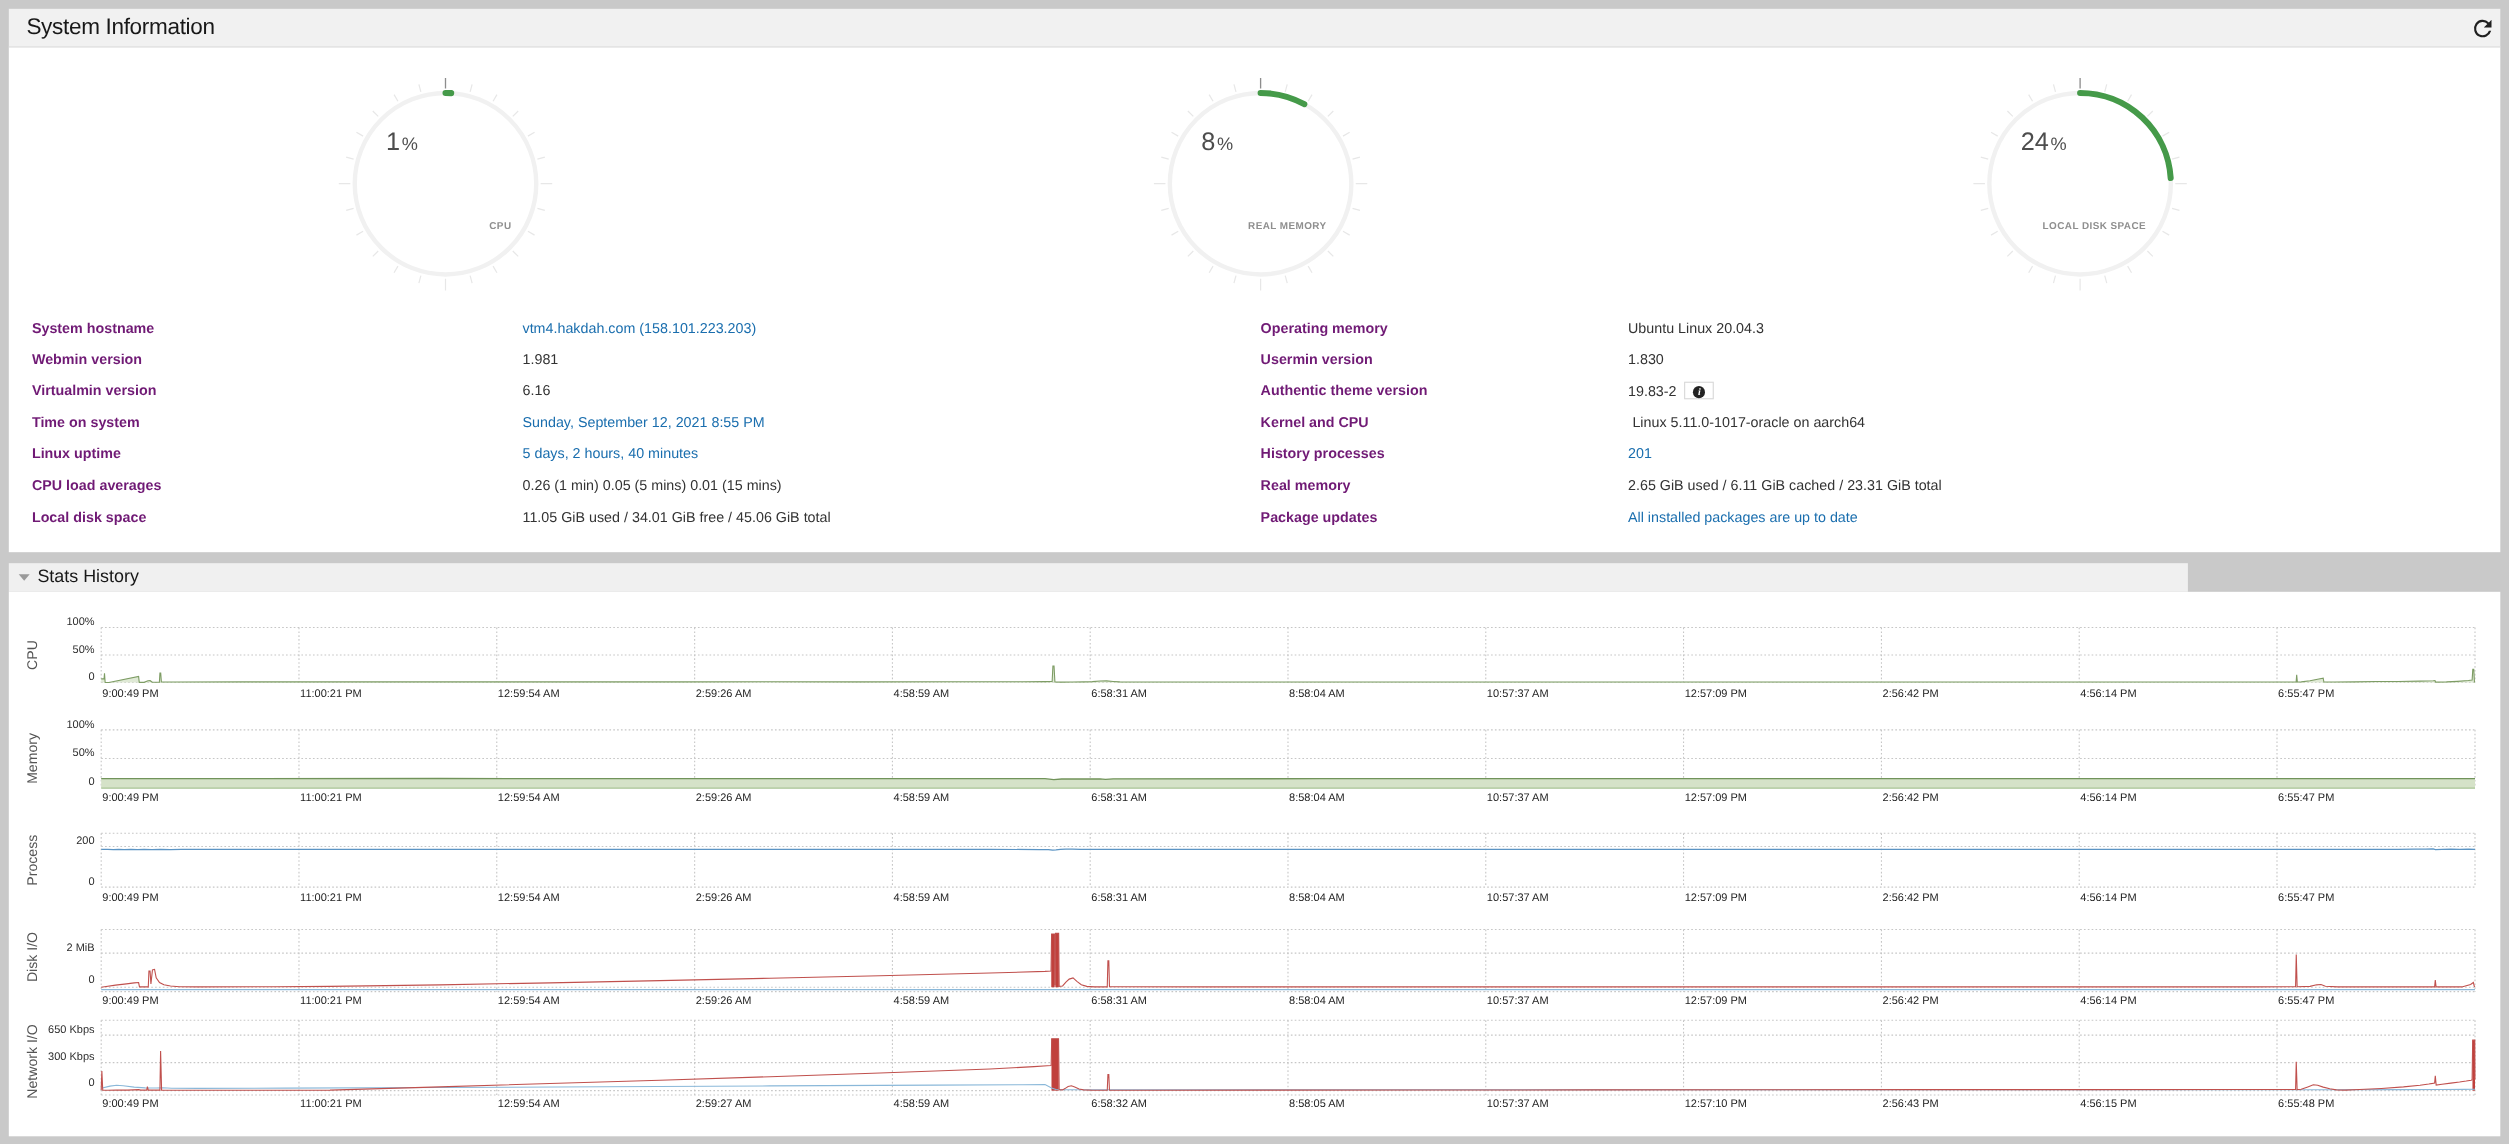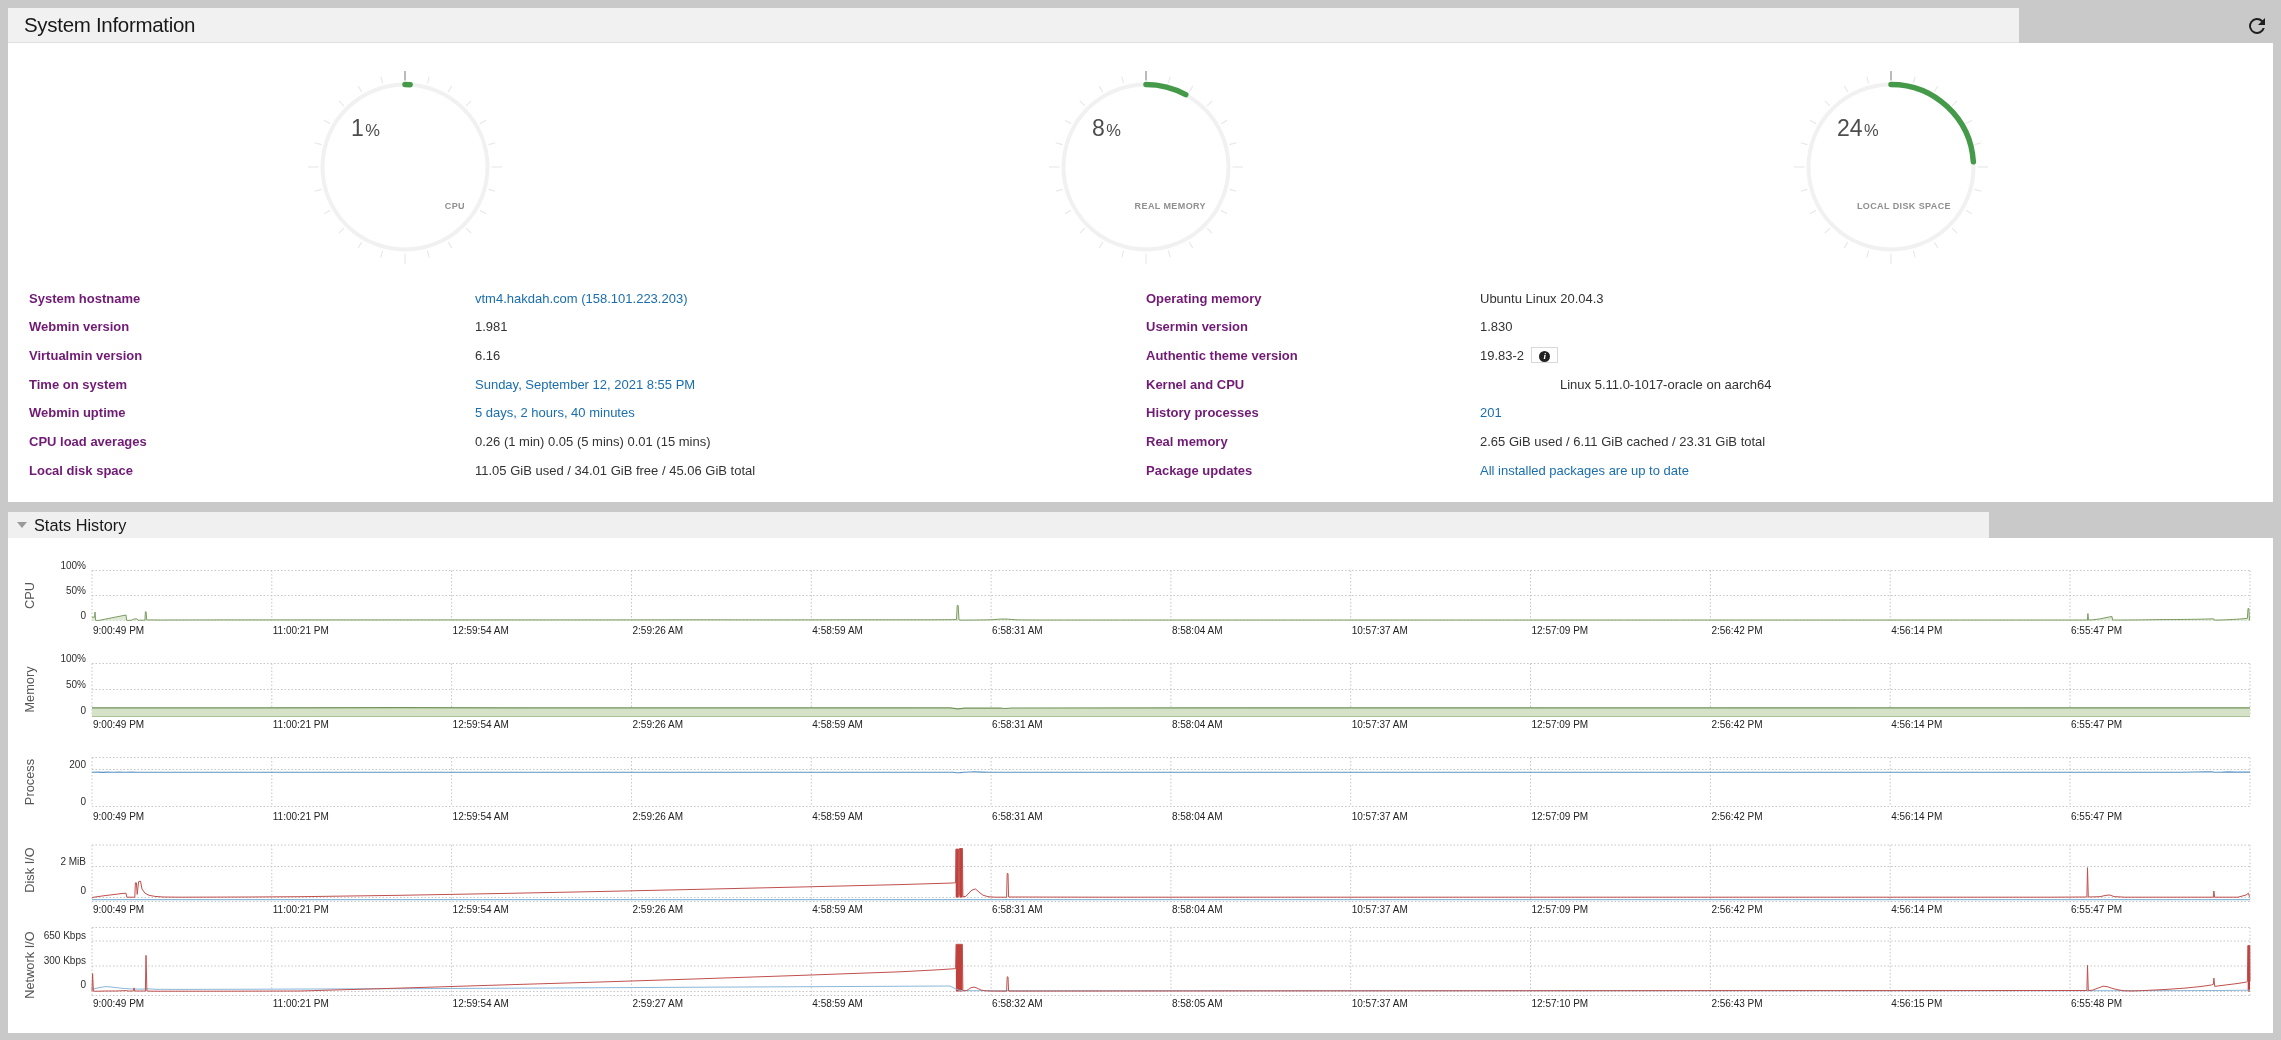--- a/index.html
+++ b/index.html
@@ -1,17 +1,17 @@
 <!DOCTYPE html>
 <html><head><meta charset="utf-8">
 <style>
 html,body{margin:0;padding:0;width:2281px;height:1040px;background:#c9c9c9;
 font-family:"Liberation Sans",sans-serif;-webkit-font-smoothing:antialiased;overflow:hidden}
 .panel{position:absolute;background:#fff}
-.hdr{position:absolute;left:8px;top:8px;width:2011px;height:35px;background:#f1f1f1;border-bottom:1px solid #e0e0e0;box-sizing:border-box}
+.hdr{position:absolute;left:8px;top:8px;width:2265px;height:35px;background:#f1f1f1;border-bottom:1px solid #e0e0e0;box-sizing:border-box}
 .hdr .t{position:absolute;left:16px;top:50%;transform:translateY(-50%);font-size:20.5px;letter-spacing:-0.3px;color:#181818}
 .sbar{position:absolute;left:8px;top:512px;width:1981px;height:26px;background:#f0f0f0}
 .sbar .t{position:absolute;left:26px;top:50%;transform:translateY(-50%);font-size:16.3px;color:#181818}
 .caret{position:absolute;left:9px;top:10px;width:0;height:0;border-left:5.5px solid transparent;border-right:5.5px solid transparent;border-top:6px solid #9a9a9a}
 .lab{position:absolute;font-size:13px;font-weight:bold;color:#701a75;transform:translateY(-50%);white-space:nowrap}
 .val{position:absolute;font-size:13px;color:#333;transform:translateY(-50%);white-space:nowrap}
 .val a{color:#1a6eae;text-decoration:none}
 .ibtn{display:inline-block;width:25px;height:14px;border:1px solid #d8d8d8;background:#fff;text-align:center;vertical-align:1px;line-height:13px}
 .icir{display:inline-block;width:11px;height:11px;border-radius:50%;background:#222;color:#fff;font-size:9px;font-weight:bold;line-height:11px;font-family:"Liberation Serif",serif;font-style:italic}
 </style></head>
@@ -115,34 +115,34 @@
     <text x="175" y="156.5" text-anchor="end" font-size="9" font-weight="bold" fill="#8f8f8f" letter-spacing="0.4">LOCAL DISK SPACE</text>
   </svg>
 <div class="lab" style="left:29px;top:297.5px">System hostname</div>
 <div class="val" style="left:475px;top:297.5px"><a>vtm4.hakdah.com (158.101.223.203)</a></div>
 <div class="lab" style="left:29px;top:326.2px">Webmin version</div>
 <div class="val" style="left:475px;top:326.2px">1.981</div>
 <div class="lab" style="left:29px;top:354.9px">Virtualmin version</div>
 <div class="val" style="left:475px;top:354.9px">6.16</div>
 <div class="lab" style="left:29px;top:383.6px">Time on system</div>
 <div class="val" style="left:475px;top:383.6px"><a>Sunday, September 12, 2021 8:55 PM</a></div>
-<div class="lab" style="left:29px;top:412.3px">Webmin uptime</div>
+<div class="lab" style="left:29px;top:412.3px">Linux uptime</div>
 <div class="val" style="left:475px;top:412.3px"><a>5 days, 2 hours, 40 minutes</a></div>
 <div class="lab" style="left:29px;top:441.0px">CPU load averages</div>
 <div class="val" style="left:475px;top:441.0px">0.26 (1 min) 0.05 (5 mins) 0.01 (15 mins)</div>
 <div class="lab" style="left:29px;top:469.7px">Local disk space</div>
 <div class="val" style="left:475px;top:469.7px">11.05 GiB used / 34.01 GiB free / 45.06 GiB total</div>
 <div class="lab" style="left:1146px;top:297.5px">Operating memory</div>
 <div class="val" style="left:1480px;top:297.5px">Ubuntu Linux 20.04.3</div>
 <div class="lab" style="left:1146px;top:326.2px">Usermin version</div>
 <div class="val" style="left:1480px;top:326.2px">1.830</div>
 <div class="lab" style="left:1146px;top:354.9px">Authentic theme version</div>
 <div class="val" style="left:1480px;top:354.9px">19.83-2&nbsp;&nbsp;<span class="ibtn"><span class="icir">i</span></span></div>
 <div class="lab" style="left:1146px;top:383.6px">Kernel and CPU</div>
-<div class="val" style="left:1560px;top:383.6px">Linux 5.11.0-1017-oracle on aarch64</div>
+<div class="val" style="left:1484px;top:383.6px">Linux 5.11.0-1017-oracle on aarch64</div>
 <div class="lab" style="left:1146px;top:412.3px">History processes</div>
 <div class="val" style="left:1480px;top:412.3px"><a>201</a></div>
 <div class="lab" style="left:1146px;top:441.0px">Real memory</div>
 <div class="val" style="left:1480px;top:441.0px">2.65 GiB used / 6.11 GiB cached / 23.31 GiB total</div>
 <div class="lab" style="left:1146px;top:469.7px">Package updates</div>
 <div class="val" style="left:1480px;top:469.7px"><a>All installed packages are up to date</a></div>
 <div class="sbar">
     <div class="caret"></div>
     <div class="t">Stats History</div>
   </div>

